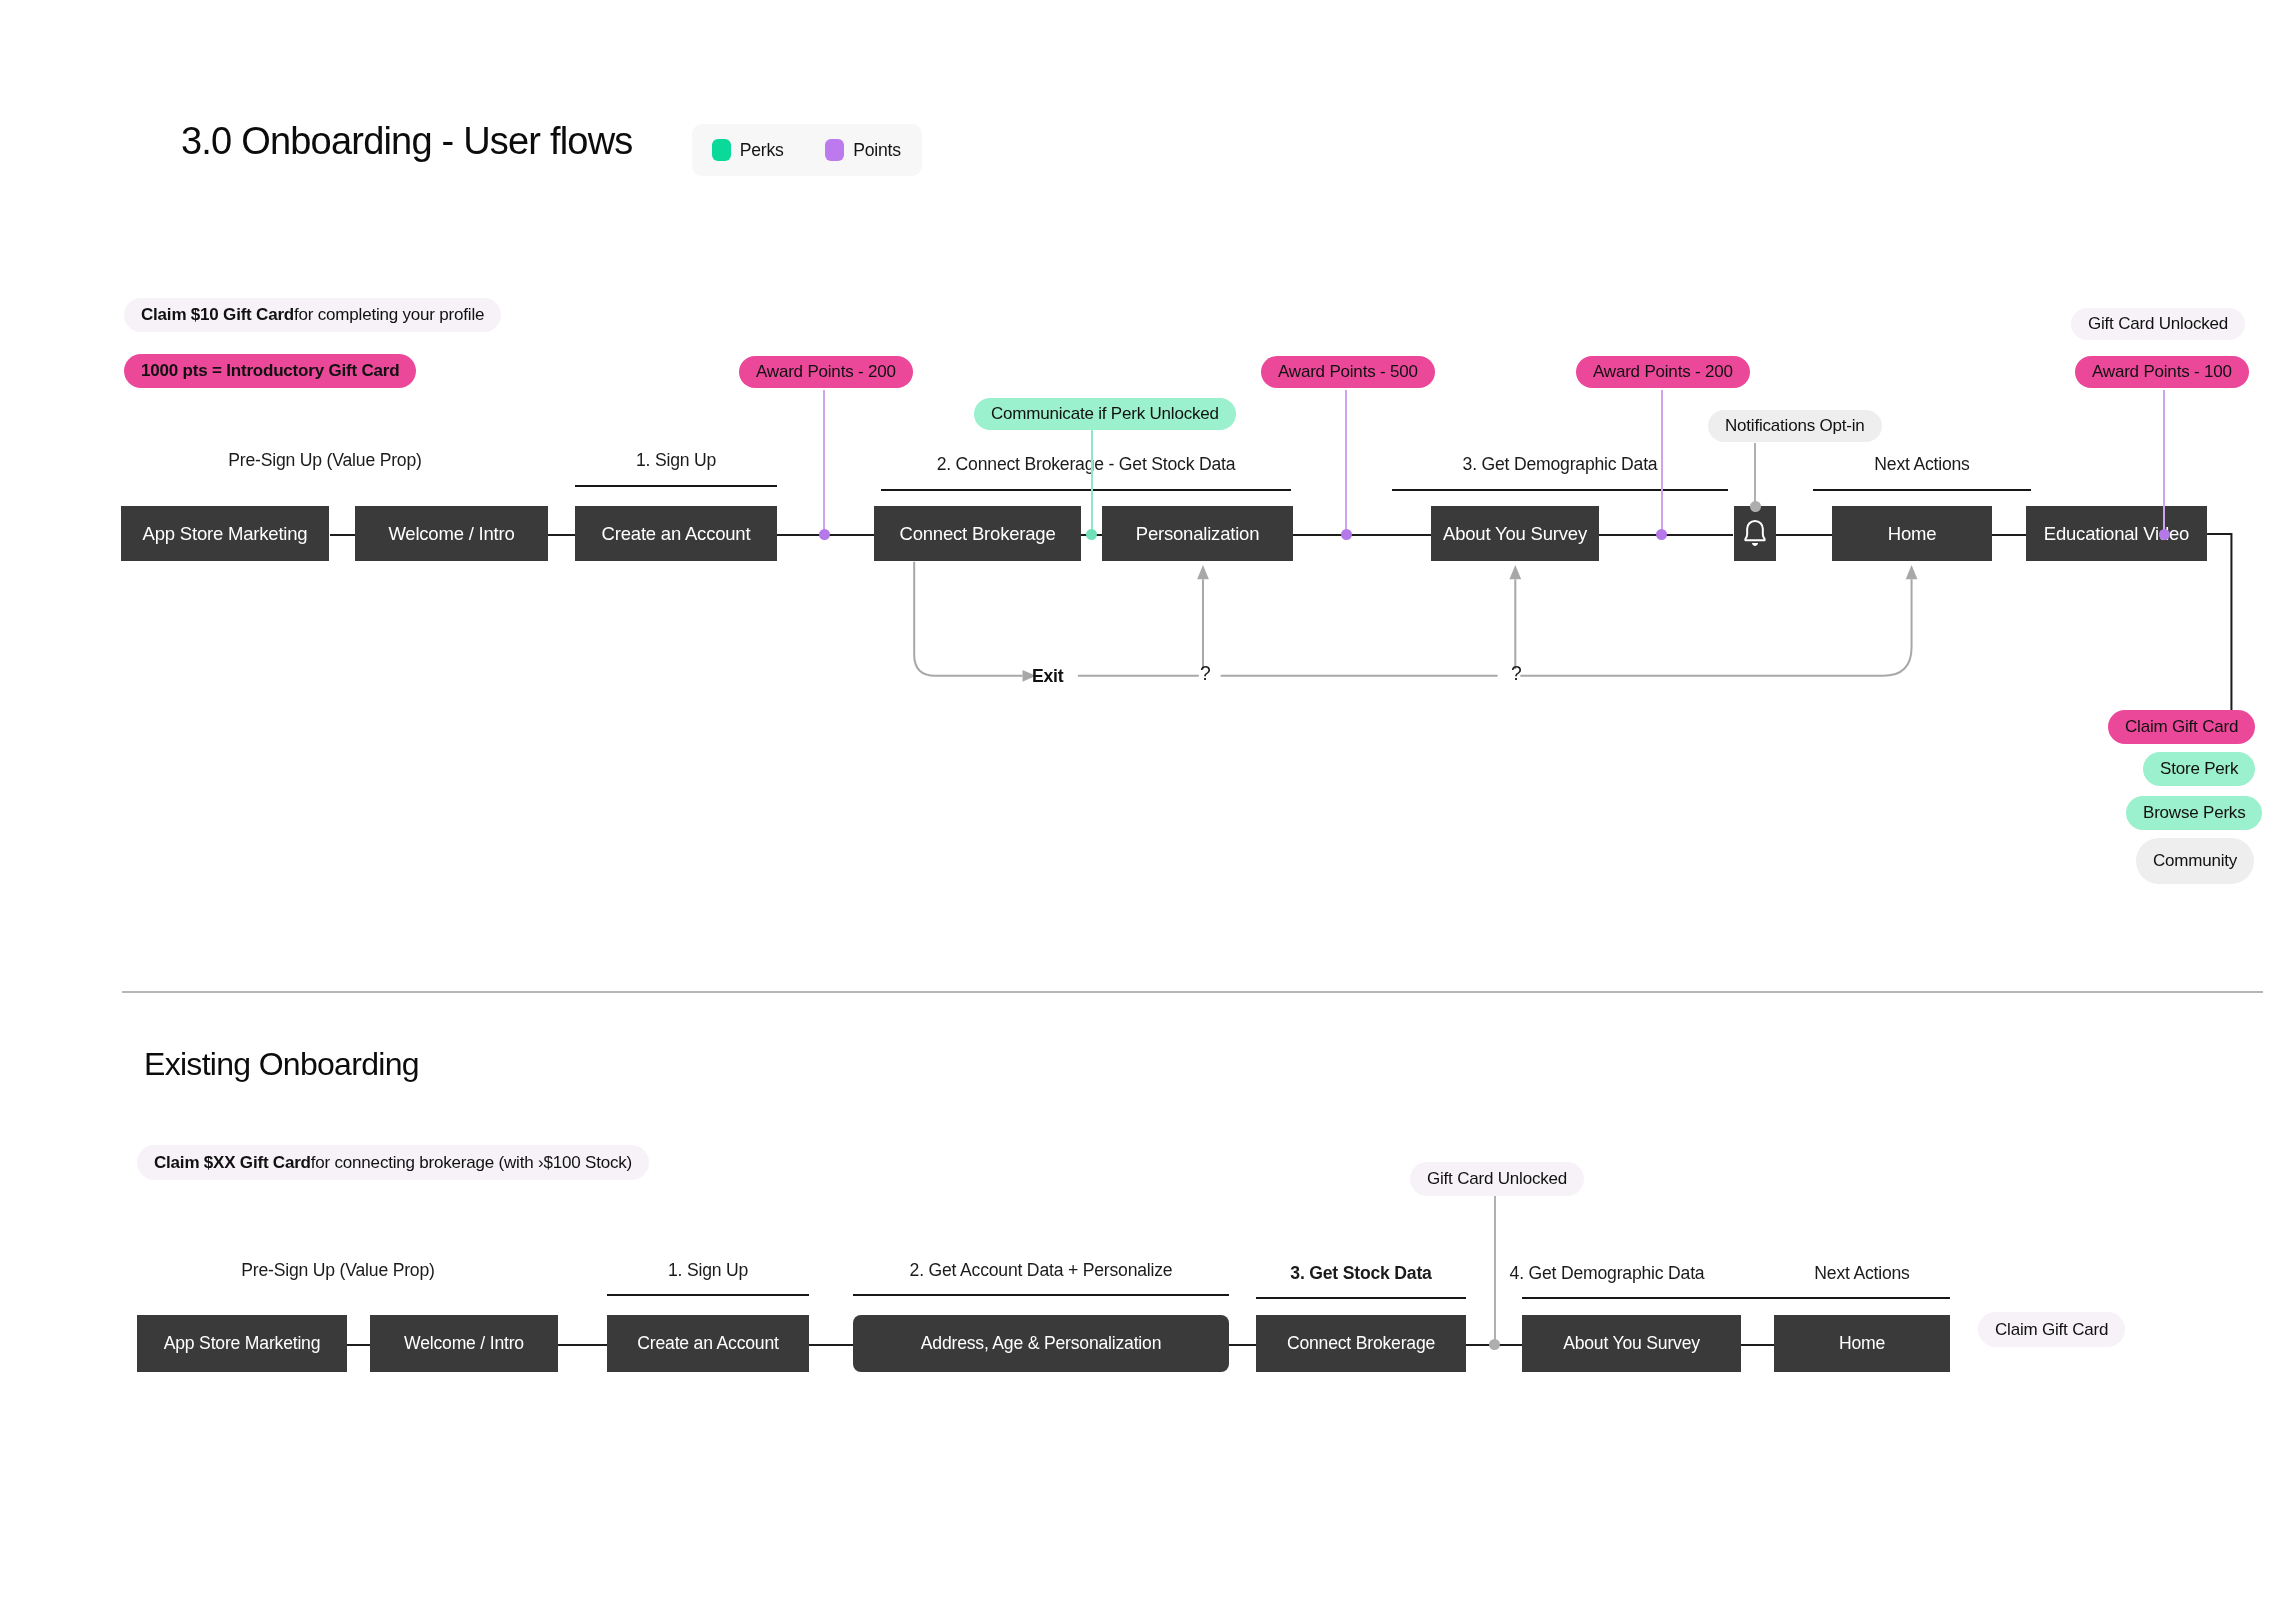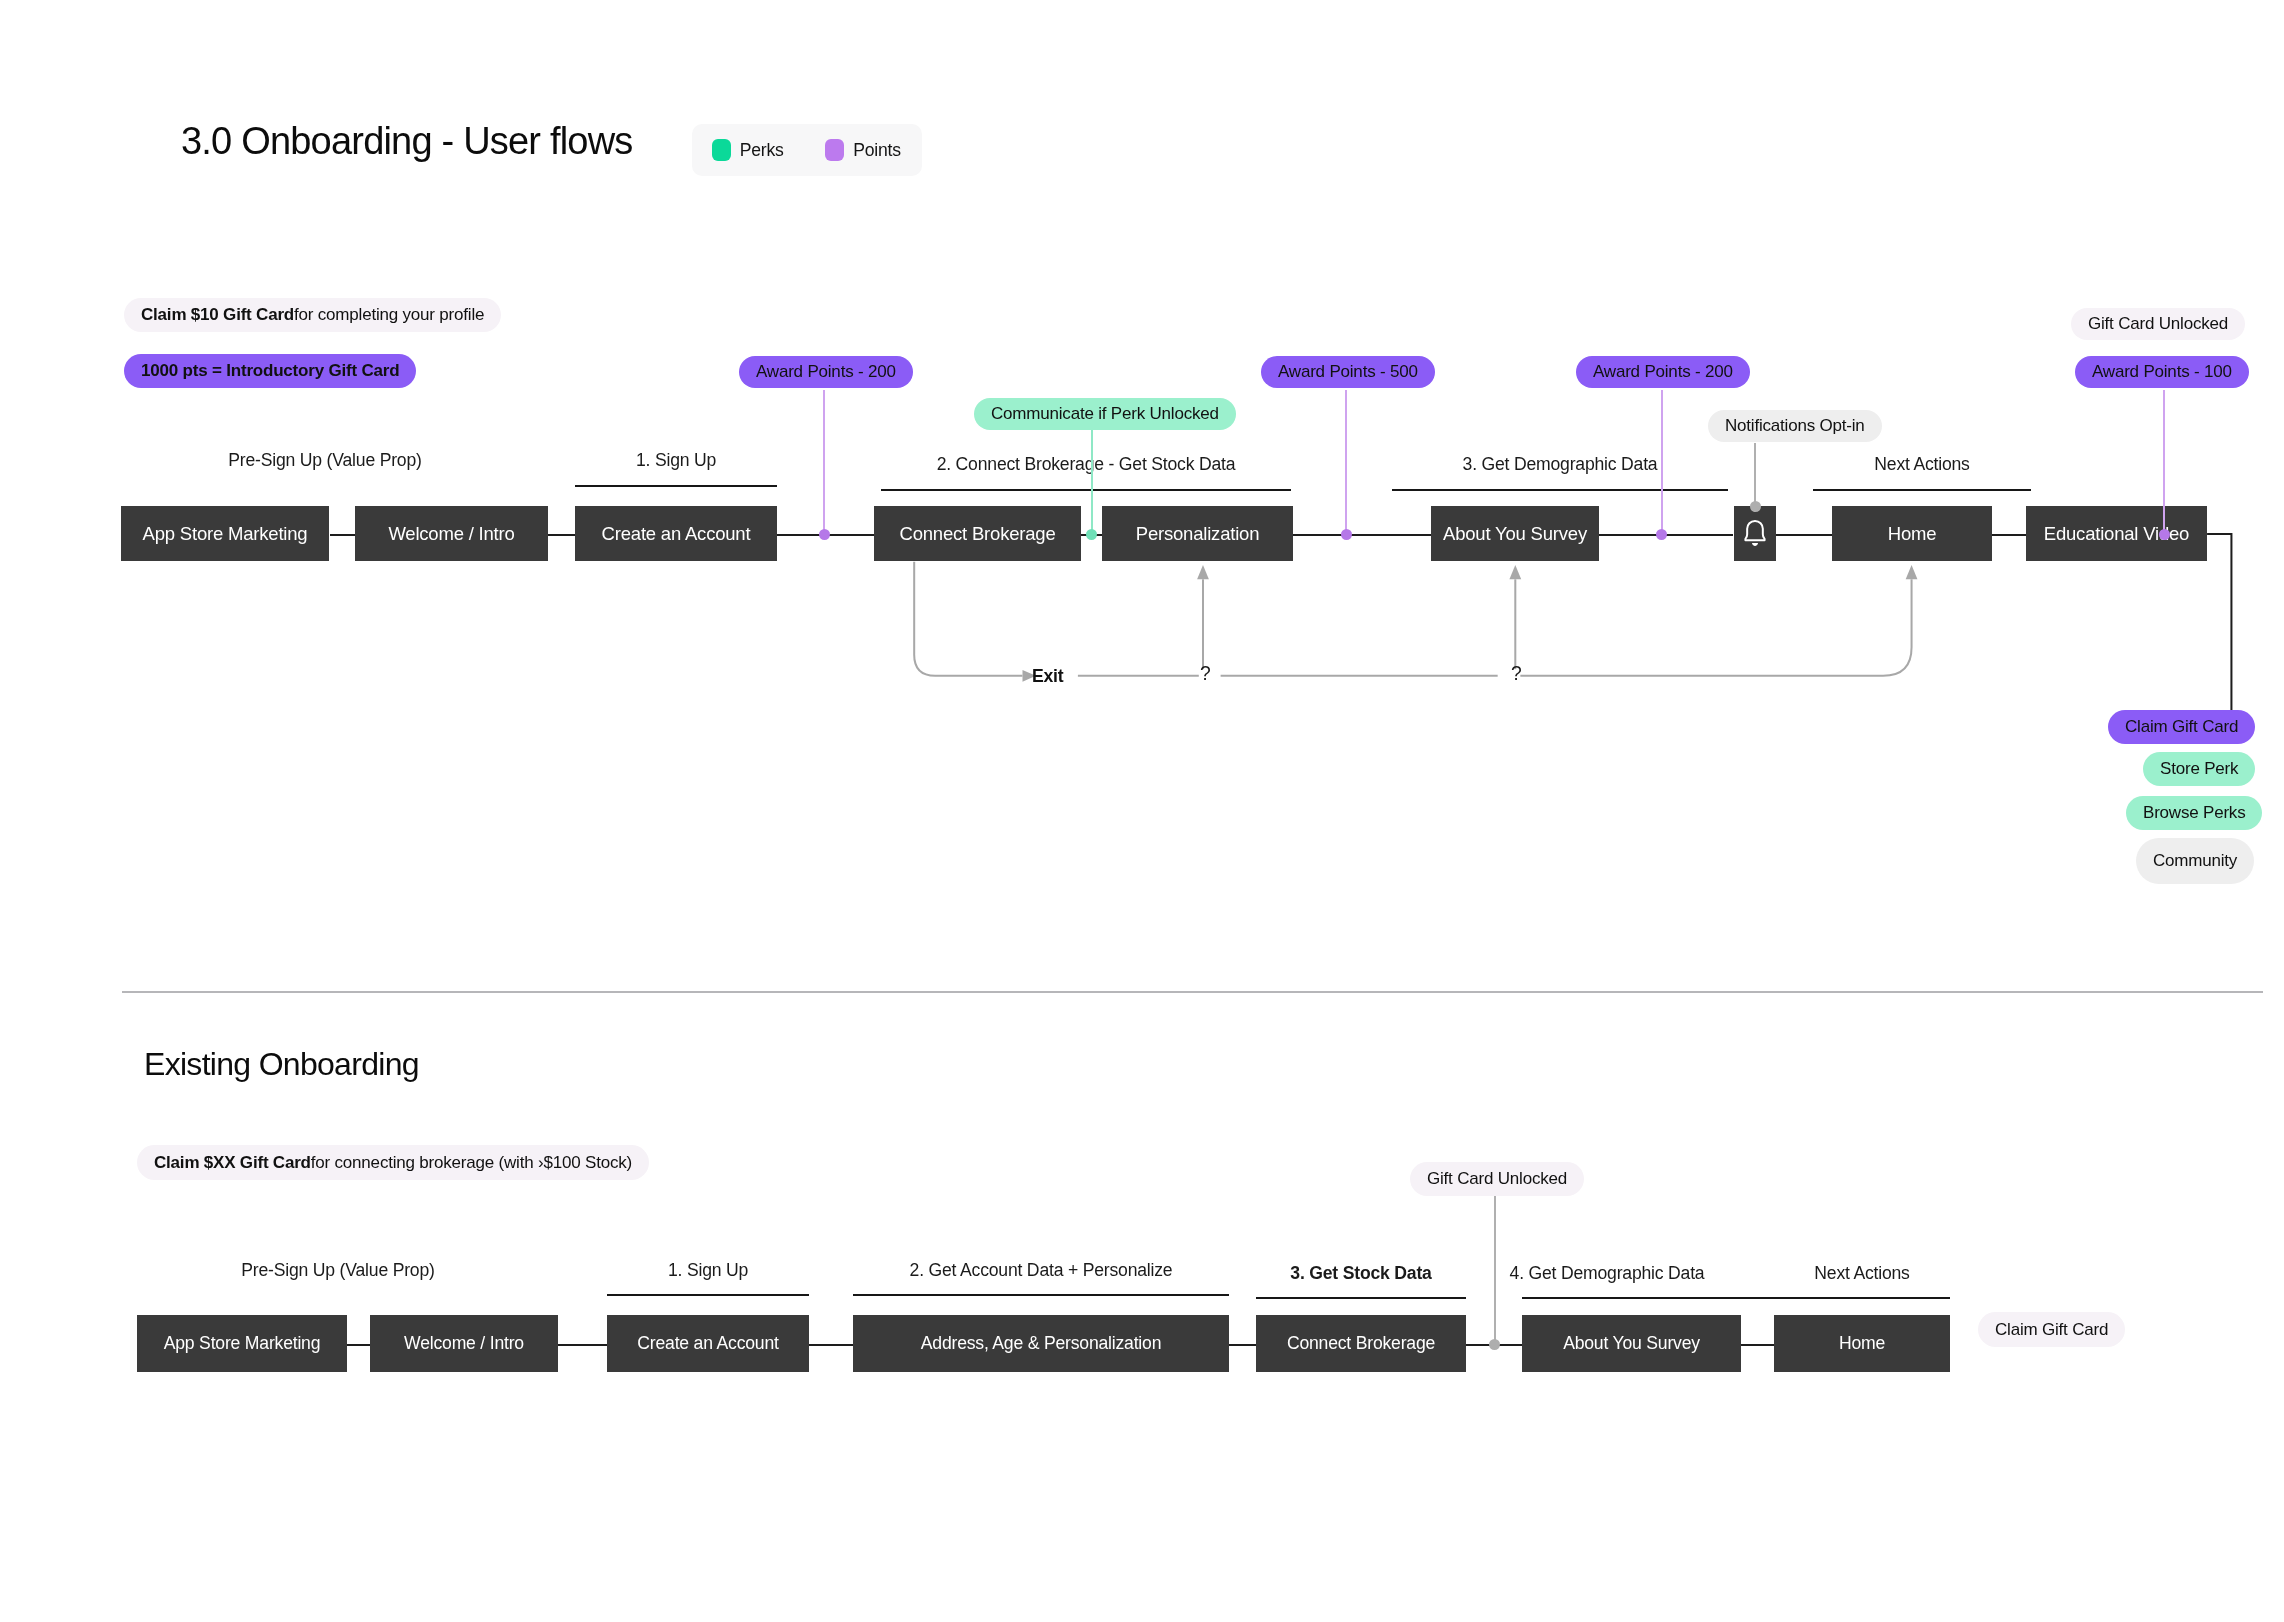--- a/index.html
+++ b/index.html
@@ -50,21 +50,21 @@
   .phase-rule{position:absolute;height:1.7px;background:#171717;}
 
   
   .pill{
     position:absolute;border-radius:839px;
     display:flex;align-items:center;justify-content:center;
     font-size:17px;letter-spacing:-0.2px;white-space:nowrap;
     color:#111111;box-sizing:border-box;padding:0 17px;
     height:32px;
   }
-  .pill.points{background:#8b5cf6;}
+  .pill.points{background:#ec4899;}
   .pill.perks{background:#9bf0cd;}
   .pill.neutral{background:#eeeeee;}
   .pill.faint{background:#f6f2f7;}
   .pill .b{font-weight:700;}
   .pill .n{font-weight:400;}
 
   
   .hline{position:absolute;background:#1d1d1d;height:1.7px;}
   .vline{position:absolute;width:1.7px;}
   .vline.points{background:#cfa3ef;}
@@ -291,21 +291,21 @@
 
   <div class="node small" style="left:97px;top:1315px;width:210px;height:57px;">
     <span>App Store Marketing</span>
   </div>
   <div class="node small" style="left:330px;top:1315px;width:188px;height:57px;">
     <span>Welcome / Intro</span>
   </div>
   <div class="node small" style="left:567px;top:1315px;width:202px;height:57px;">
     <span>Create an Account</span>
   </div>
-  <div class="node small" style="left:813px;top:1315px;width:376px;height:57px;">
+  <div class="node small" style="left:813px;top:1315px;width:376px;height:57px;border-radius:8px;">
     <span>Address, Age &amp; Personalization</span>
   </div>
   <div class="node small" style="left:1216px;top:1315px;width:210px;height:57px;">
     <span>Connect Brokerage</span>
   </div>
   <div class="node small" style="left:1482px;top:1315px;width:219px;height:57px;">
     <span>About You Survey</span>
   </div>
   <div class="node small" style="left:1734px;top:1315px;width:176px;height:57px;">
     <span>Home</span>

